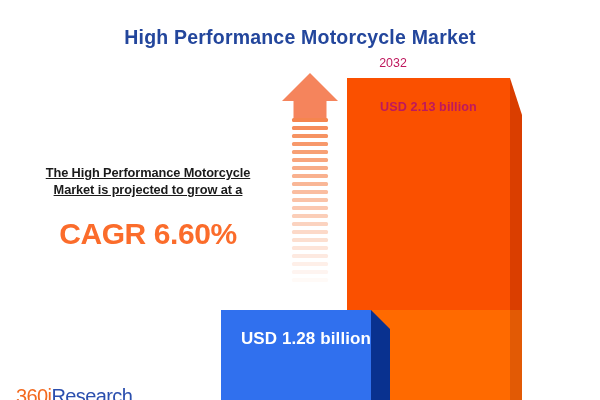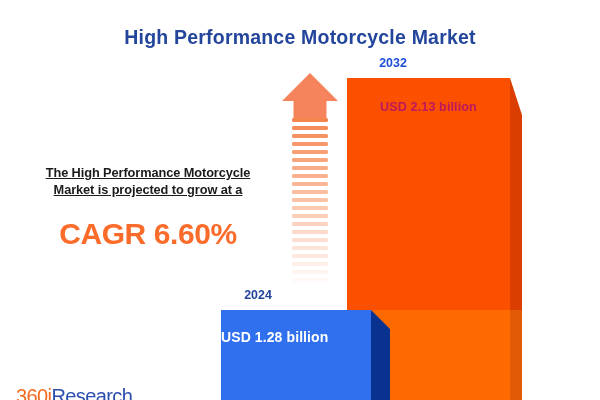--- a/index.html
+++ b/index.html
@@ -146,22 +146,22 @@
     letter-spacing: 0.1px;
     white-space: nowrap;
   }
   #bar-2032 .year-label {
     position: absolute;
     left: 0;
     top: -22px;
     width: 92px;
     text-align: center;
     font-size: 12.4px;
-    font-weight: bold;
-    color: #1d4ed8;
+    font-weight: normal;
+    color: #be185d;
   }
 
   
   #bar-2024 {
     left: 221px;
     top: 310px;
     width: 169px;
     height: 90px;
   }
   #bar-2024 .face-front {
@@ -179,22 +179,22 @@
     width: 19px;
     height: 90px;
     background: #09318F;
     clip-path: polygon(0 0, 100% 19px, 100% 100%, 0 100%);
   }
   #bar-2024 .bar-label {
     position: absolute;
     left: 0;
     top: 19px;
     width: 150px;
-    text-align: left;
-    font-size: 14px;
+    text-align: right;
+    font-size: 17px;
     font-weight: bold;
     color: #ffffff;
     letter-spacing: 0.1px;
     white-space: nowrap;
   }
   #bar-2024 .year-label {
     position: absolute;
     left: -2px;
     top: -22px;
     width: 78px;
@@ -264,21 +264,20 @@
   <div class="bar-group" id="bar-2032">
     <div class="year-label">2032</div>
     <div class="face-front"></div>
     <div class="face-side"></div>
     <div class="overlap-front"></div>
     <div class="overlap-side"></div>
     <div class="bar-label">USD 2.13 billion</div>
   </div>
 
   <div class="bar-group" id="bar-2024">
-    <div class="year-label">2024</div>
     <div class="face-front"></div>
     <div class="face-side"></div>
     <div class="bar-label">USD 1.28 billion</div>
   </div>
 
   <div class="logo">
     <span class="logo-num">360</span><span class="logo-i">i</span><span class="logo-word">Research</span>
   </div>
 
 </div>

